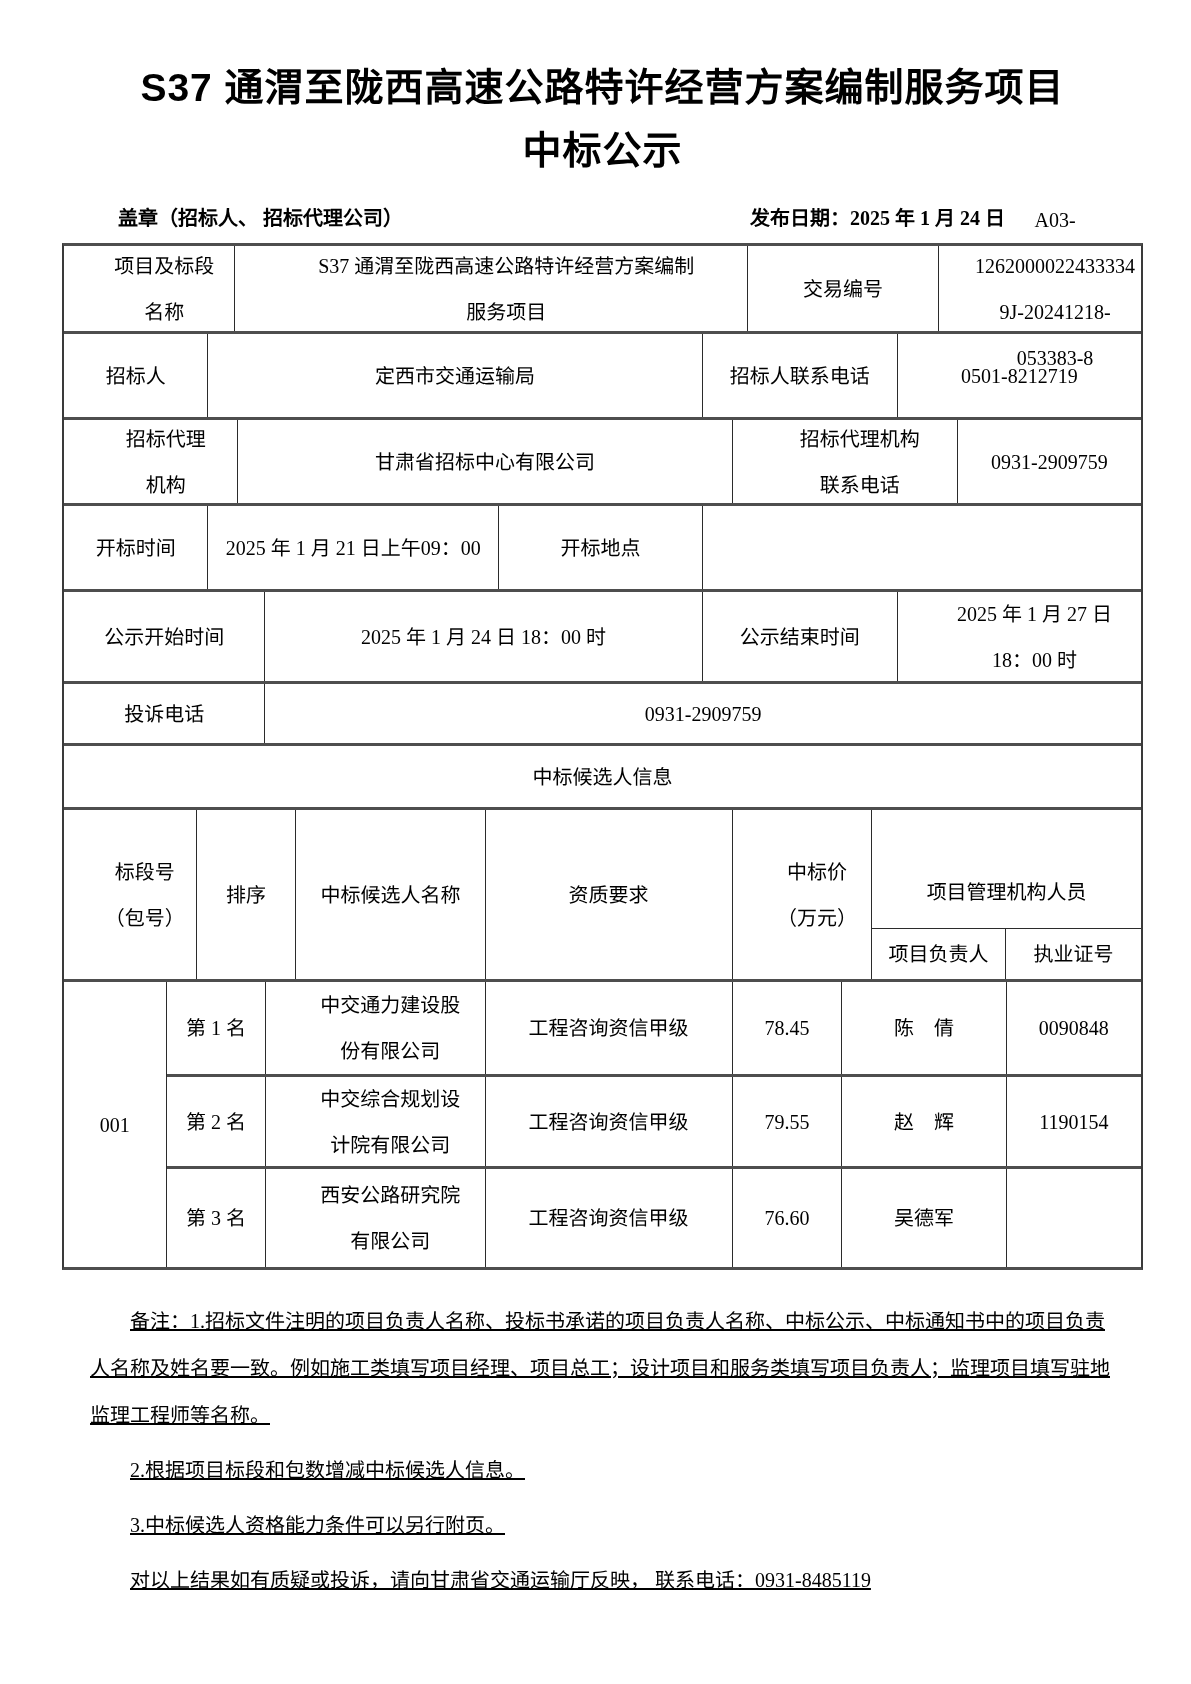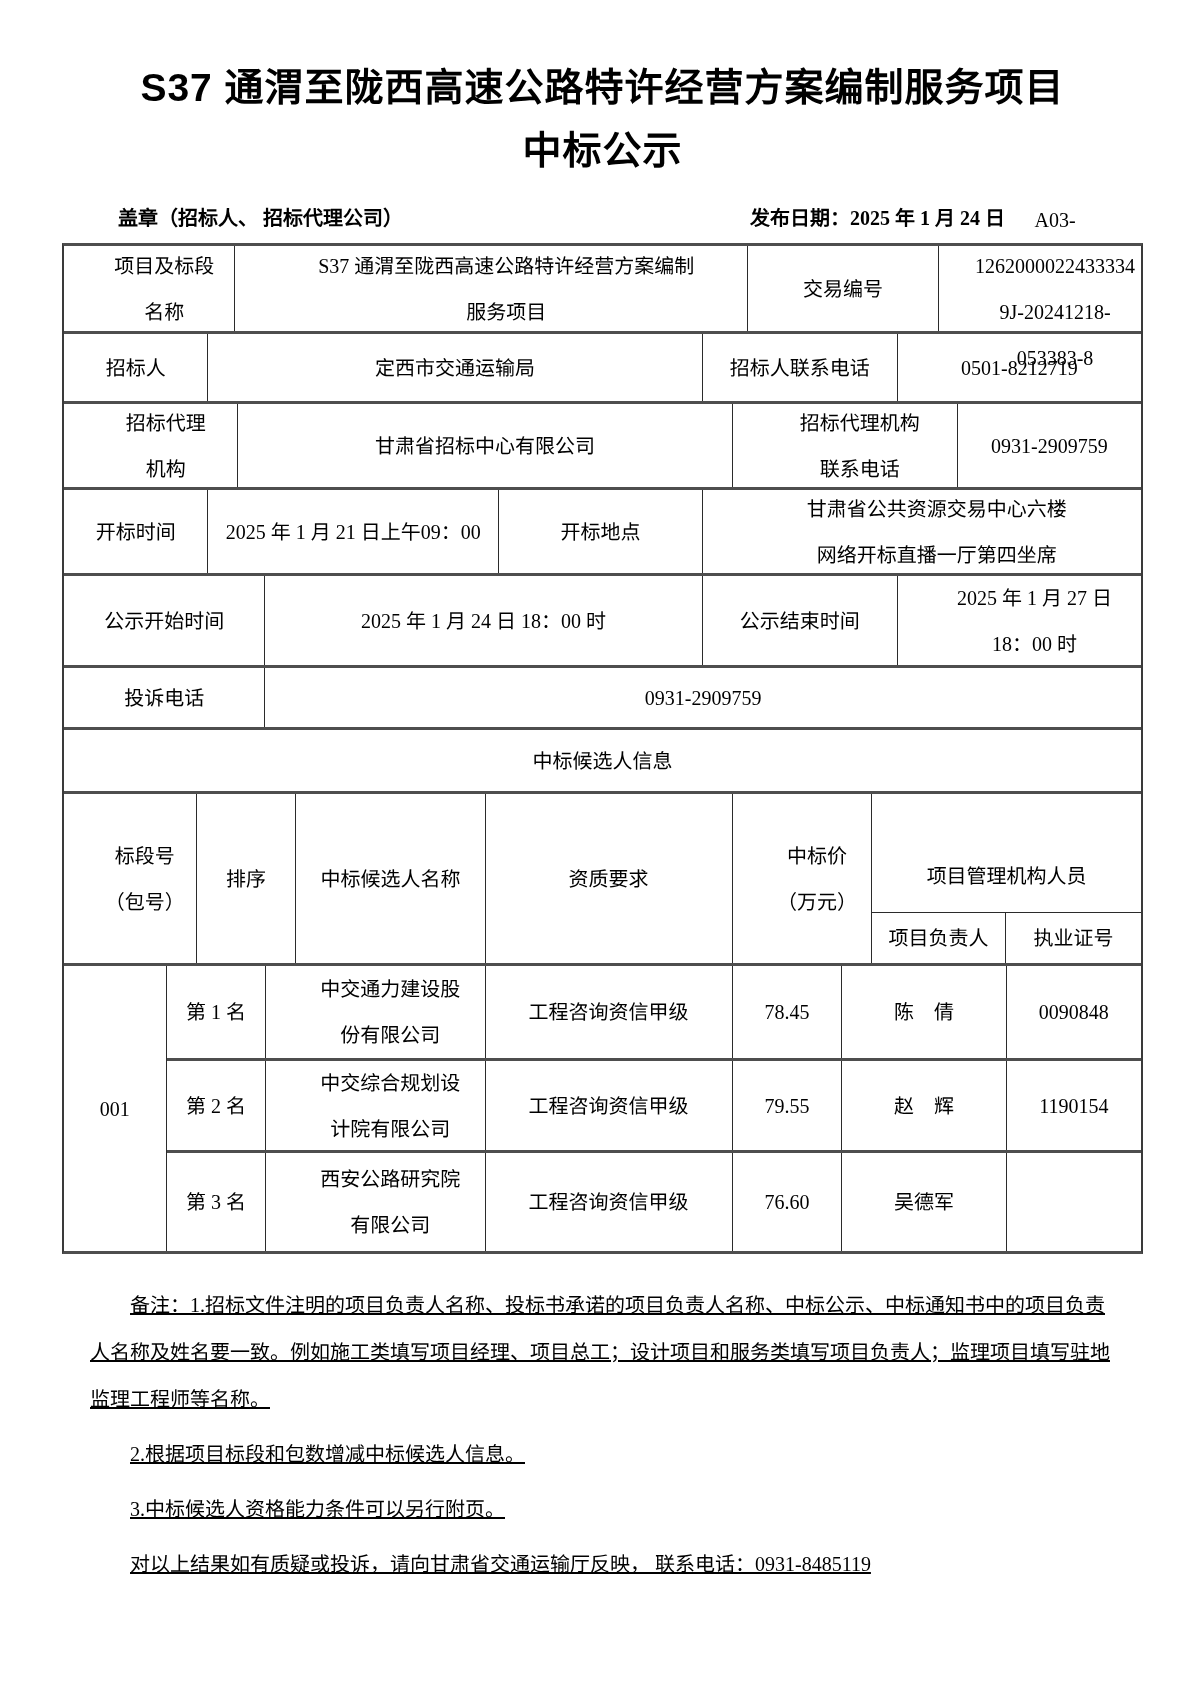--- a/index.html
+++ b/index.html
@@ -52,21 +52,21 @@
     display:flex;align-items:center;justify-content:center;
     text-align:center;
     font-size:20px;
     line-height:2.3;
     padding:2px 6px;
   }
   .c.endc{border-right:none;}
   .pre{white-space:pre-line;margin-left:30px;}
 
   
-  .hA{height:88px}.hB{height:70px}.hC{height:86px}.hD{height:86px}
+  .hA{height:88px}.hB{height:86px}.hC{height:86px}.hD{height:86px}
   .hE{height:92px}.hF{height:62px}.hG{height:64px}
   .hHead{height:172px}
 
   
   .wa1{width:13.41%}.wa2{width:45.88%}.wa3{width:18.13%}
   
   .wd1{width:13.41%}.wd2{width:27.01%}.wd3{width:18.87%}
   
   .we1{width:18.69%}.we2{width:40.61%}.we3{width:18.13%}
   
@@ -131,22 +131,20 @@
         <div class="c wa2">甘肃省招标中心有限公司</div>
         <div class="c wa3 pre">招标代理机构
 联系电话</div>
         <div class="c flex1 endc">0931-2909759</div>
       </div>
 
       <div class="row hD">
         <div class="c wd1">开标时间</div>
         <div class="c wd2">2025 年 1 月 21 日上午09：00</div>
         <div class="c wd3">开标地点</div>
-        <div class="c flex1 endc pre">甘肃省公共资源交易中心六楼
-网络开标直播一厅第四坐席</div>
       </div>
 
       <div class="row hE">
         <div class="c we1">公示开始时间</div>
         <div class="c we2">2025 年 1 月 24 日 18：00 时</div>
         <div class="c we3">公示结束时间</div>
         <div class="c flex1 endc pre">2025 年 1 月 27 日
 18：00 时</div>
       </div>
 

